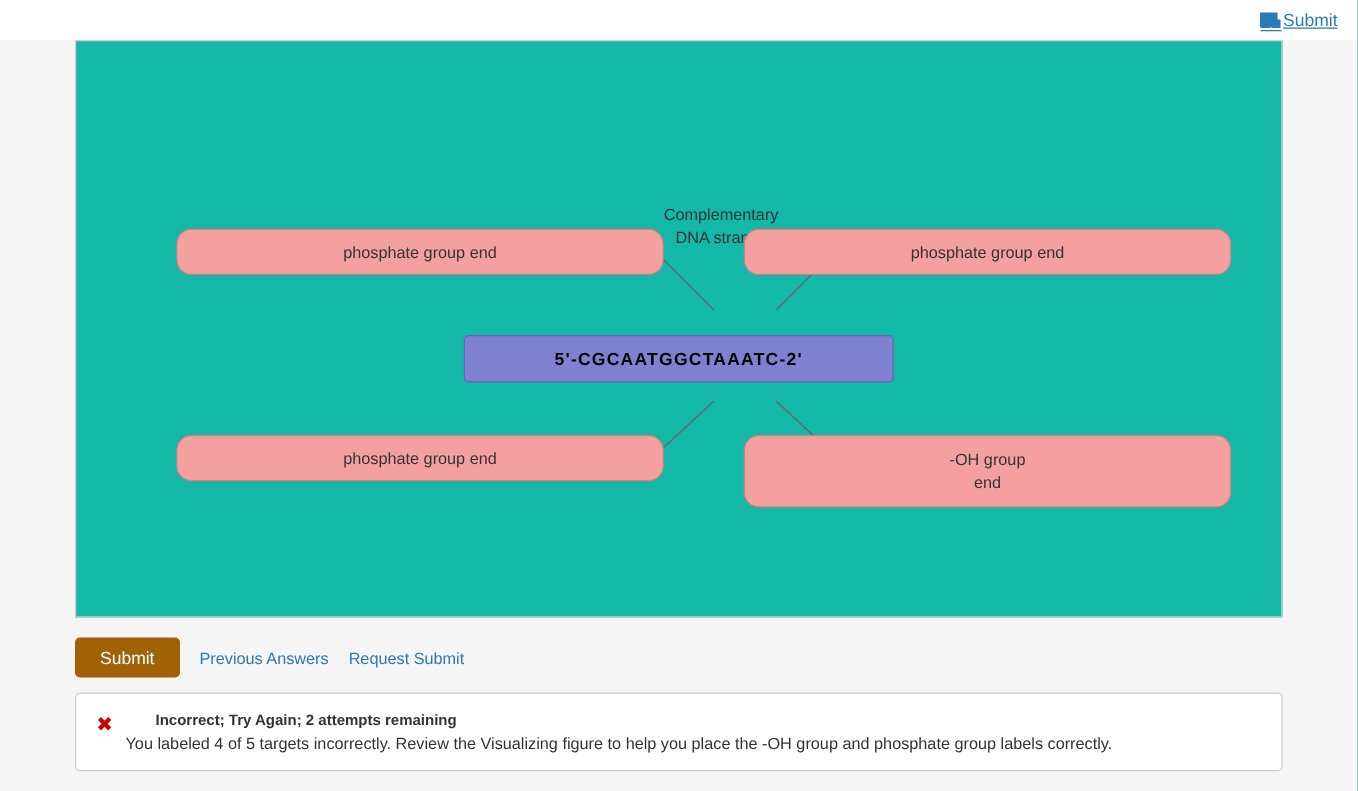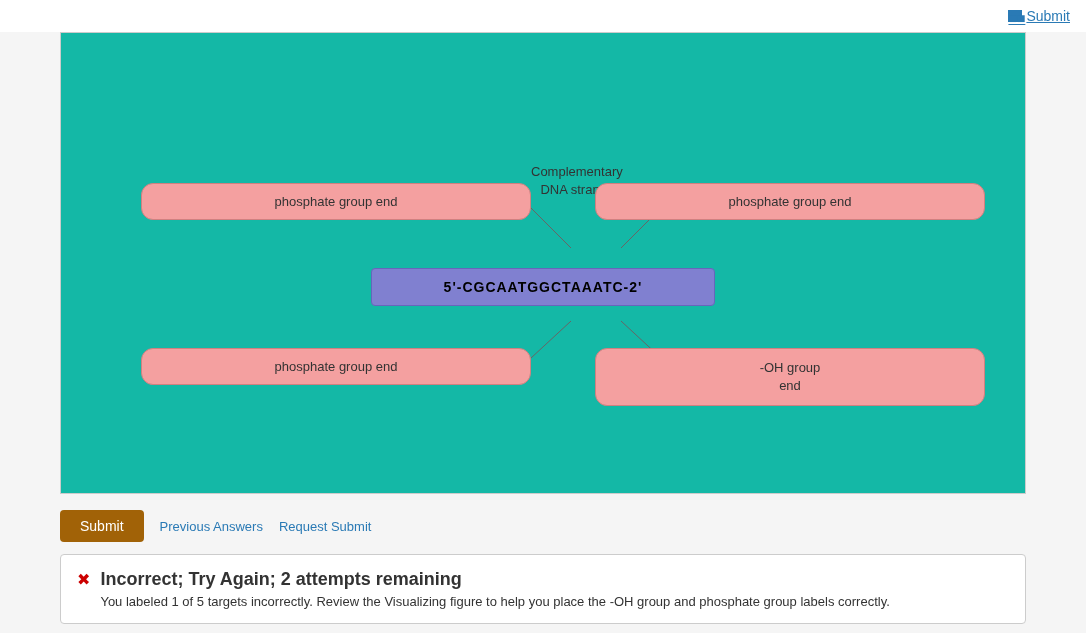--- a/index.html
+++ b/index.html
@@ -190,21 +190,22 @@
     }
 
     .feedback-text {
       font-size: 13px;
       color: #333;
     }
 
     .feedback-text strong {
       display: block;
       margin-bottom: 4px;
-      font-size: 18px;
+      font-size: 12px;
+      margin-left: 24px;
     }
   </style>
 </head>
 <body>
 
 <div class="top-bar">
   <a class="review-link">
     <span class="review-icon">■■</span>
     <span>Submit</span>
   </a>
@@ -250,16 +251,16 @@
   <div class="action-bar">
     <button class="submit-btn">Submit</button>
     <button class="link-btn">Previous Answers</button>
     <button class="link-btn">Request Submit</button>
   </div>
 
   <div class="feedback-box">
     <span class="error-icon">✖</span>
     <div class="feedback-text">
       <strong>Incorrect; Try Again; 2 attempts remaining</strong>
-      <span>You labeled 1 of 5 targets incorrectly. Review the Visualizing figure to help you place the -OH group and phosphate group labels correctly.</span>
+      <span>You labeled 4 of 5 targets incorrectly. Review the Visualizing figure to help you place the -OH group and phosphate group labels correctly.</span>
     </div>
   </div>
 </div>
 
 </body></html>

